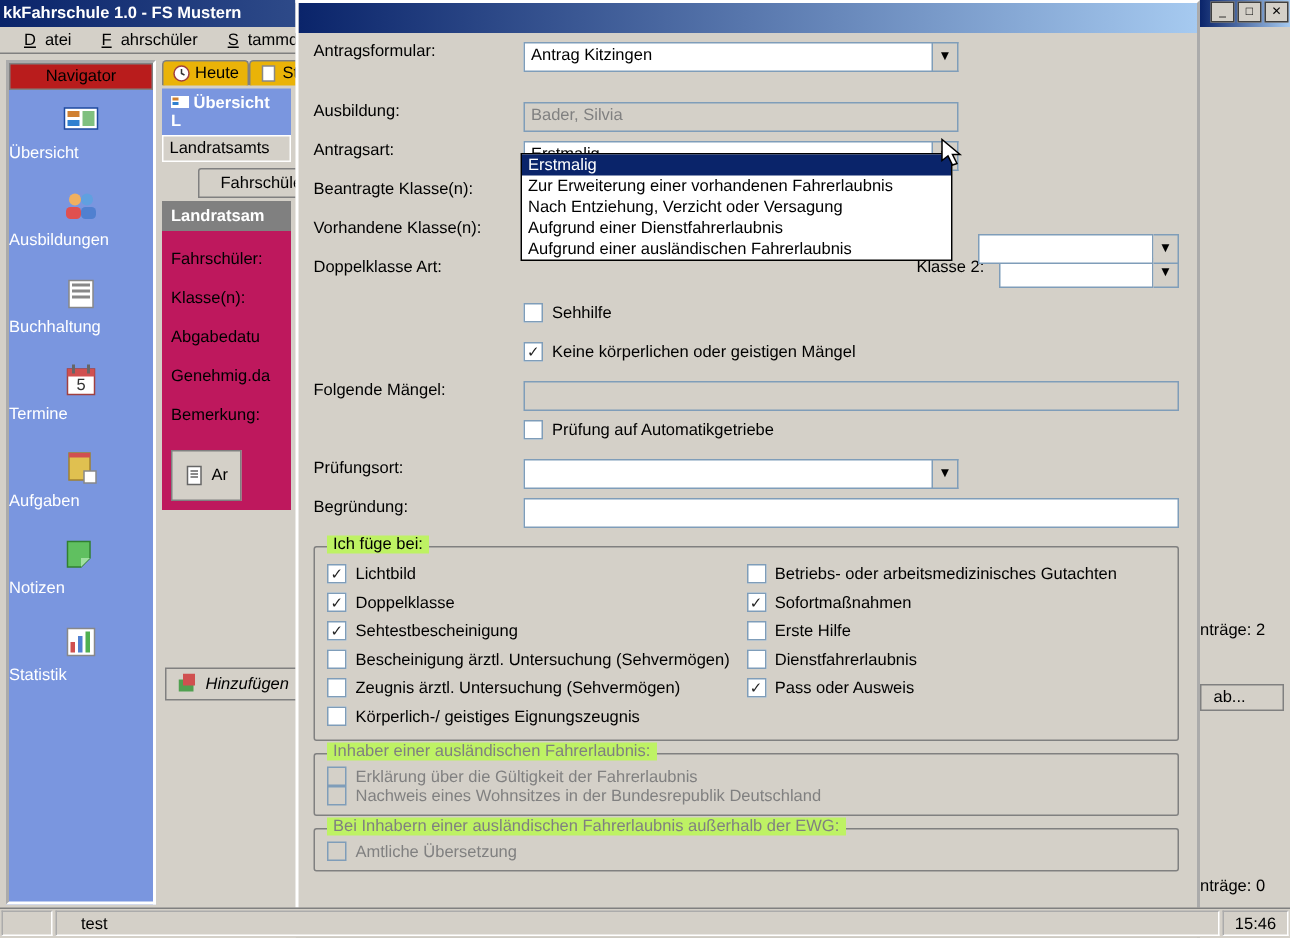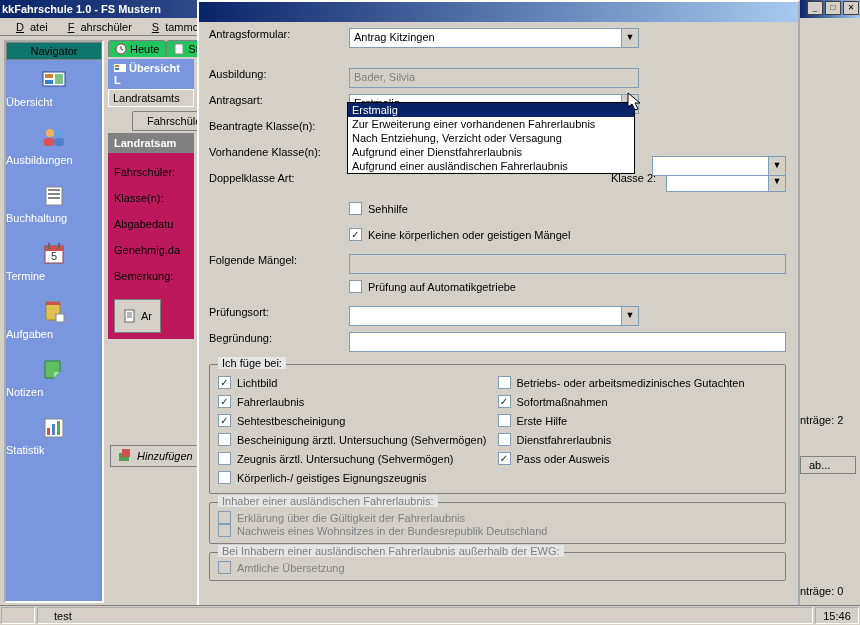--- a/index.html
+++ b/index.html
@@ -7,28 +7,28 @@
 
 
 .title-bar { background: linear-gradient(to right, #0a246a, #a6caf0); height: 18px; color: white; display: flex; align-items: center; justify-content: space-between; padding: 0 2px; font-weight: bold; }
 
 .menu-bar { background: #d4d0c8; height: 18px; display: flex; align-items: center; padding: 0 4px; gap: 2px; border-bottom: 1px solid #808080;}
 .menu-bar span { padding: 2px 6px; }
 .menu-bar span .u { text-decoration: underline; }
 
 
 .left-nav { position: absolute; left: 4px; top: 40px; width: 100px; bottom: 22px; background: #7a96df; border: 2px inset #fff; }
-.left-nav .hdr { background: #0f766e; border: 1px solid #808080; padding: 2px 16px; text-align: center; }
+.left-nav .hdr { background: #b91c1c; border: 1px solid #808080; padding: 2px 16px; text-align: center; }
 .left-nav .item { text-align: left; color: white; padding: 8px 0 10px 0; }
 .left-nav .item .ic { width: 24px; height: 24px; margin: 0 auto 4px; display: block; }
 
 
 .mid { position: absolute; left: 108px; top: 40px; width: 86px; bottom: 22px; }
 .mid .tabrow { display:flex; }
-.mid .tab { background:#22c55e; border:1px solid #808080; border-bottom:none; border-radius:3px 3px 0 0; padding:2px 6px; font-size:10px; display:flex; align-items:center; gap:3px;}
+.mid .tab { background:#eab308; border:1px solid #808080; border-bottom:none; border-radius:3px 3px 0 0; padding:2px 6px; font-size:10px; display:flex; align-items:center; gap:3px;}
 .mid .child { background:#7a96df; color:white; padding:3px 6px; font-weight:bold; margin-top:2px;}
 .mid .bar { background:#d4d0c8; border:1px solid #fff; padding:2px 4px;}
 .mid .tabs2 { margin-top:4px;padding-left:24px; }
 .mid .tabs2 .tb { background:#d4d0c8; border:1px solid #808080; padding:3px 14px; display:inline-block; border-radius:2px 2px 0 0;}
 .mid .gray { background:#808080; color:white; font-weight:bold; padding:4px 6px; margin-top:2px;}
 .mid .fields { background:#be185d; padding:6px; line-height:26px; }
 .mid .btn { border:1px solid #808080; background:#d4d0c8; padding:3px 8px; margin-top:10px; display:inline-flex; align-items:center; gap:4px;}
 
 
 .dialog { position:absolute; left:197px; top:0; right:60px; bottom:0; background:#d4d0c8; border:2px outset #fff; padding:0; overflow:hidden;}
@@ -44,21 +44,21 @@
 .chk { display:flex; align-items:center; gap:6px; }
 .chk .box { width:13px; height:13px; background:white; border:1px solid #7f9db9; display:flex; align-items:center; justify-content:center; font-size:10px; color:#222; }
 .chk.dis .box { background:#d4d0c8; }
 .chk.dis { color:#808080; }
 
 .dropdown-list { position:absolute; left:347px; top:102px; width:288px; background:white; border:1px solid black; z-index:20;}
 .dropdown-list .opt { padding:1px 4px; }
 .dropdown-list .opt.sel { background:#0a246a; color:white; }
 
 .grp { border:1px solid #808080; border-radius:2px; padding:8px 8px 6px 8px; margin-top:8px; position:relative;}
-.grp .title { position:absolute; top:-8px; left:8px; background:#e5e5e5; padding:0 4px; }
+.grp .title { position:absolute; top:-8px; left:8px; background:#bef264; padding:0 4px; }
 .grp.dis .title, .grp.dis .chk { color:#808080; }
 .cols { display:flex; }
 .cols .col { flex:1; }
 .cols .chk { padding:3px 0;}
 
 
 .right-edge { position:absolute; right:0; top:0; width:60px; bottom:22px; background:#d4d0c8; }
 .right-edge .top { background: linear-gradient(to right, #0a246a, #a6caf0); height:18px; display:flex; justify-content:flex-end; gap:2px; padding:1px;}
 .right-edge .top .b { width:16px; height:14px; background:#d4d0c8; border:1px solid #404040; font-size:8px; text-align:center; line-height:12px;}
 .right-edge .txt { position:absolute; font-size:11px; }
@@ -285,21 +285,21 @@
     <div class="grp">
       <div class="title">Ich füge bei:</div>
       <div class="cols">
         <div class="col" id="attL">
             <div class="chk">
               <div class="box">✓</div>
               <span>Lichtbild</span>
             </div>
             <div class="chk">
               <div class="box">✓</div>
-              <span>Fahrerlaubnis</span>
+              <span>Doppelklasse</span>
             </div>
             <div class="chk">
               <div class="box">✓</div>
               <span>Sehtestbescheinigung</span>
             </div>
             <div class="chk">
               <div class="box"></div>
               <span>Bescheinigung ärztl. Untersuchung (Sehvermögen)</span>
             </div>
             <div class="chk">

